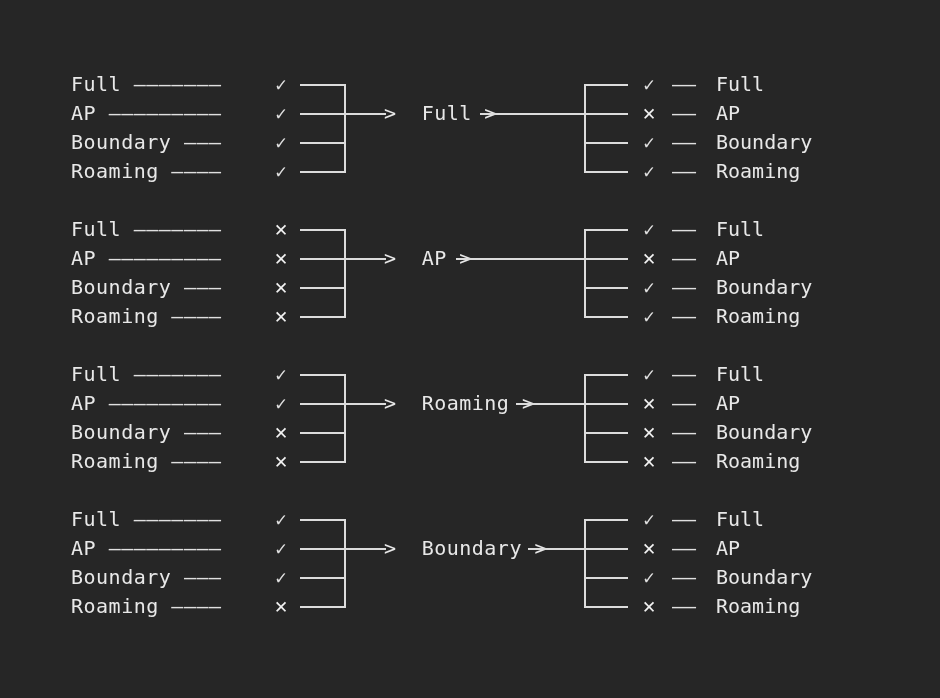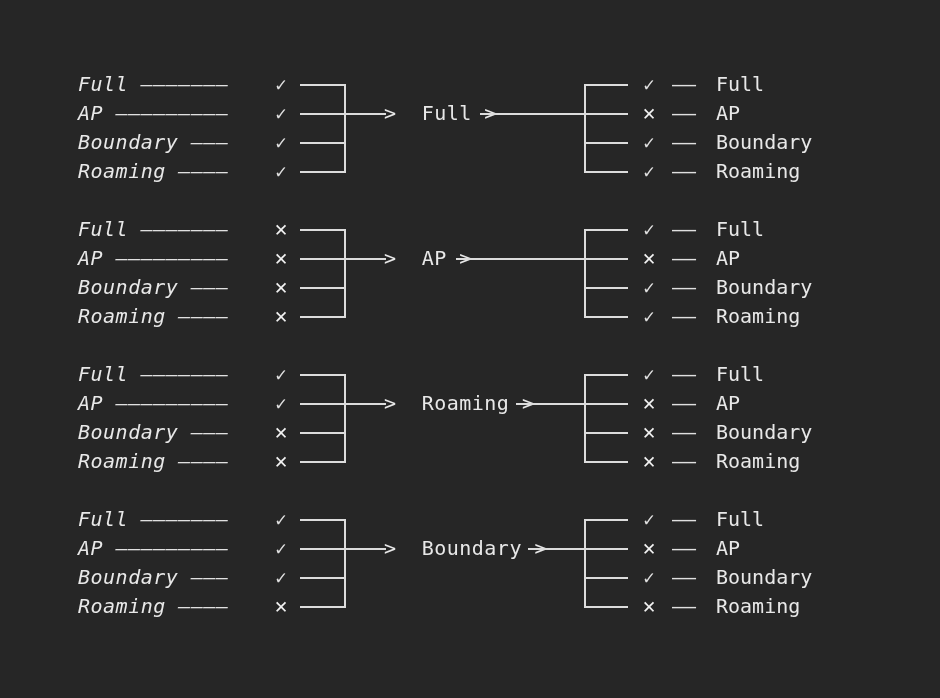--- a/index.html
+++ b/index.html
@@ -27,25 +27,24 @@
   .group {
     position: absolute;
     left: 0;
     width: 940px;
     height: 116px;
   }
 
   
   .left-block {
     position: absolute;
-    left: 78px;
+    left: 71px;
     top: 0;
     width: 218px;
     height: 116px;
-    font-style: italic;
   }
   .lrow {
     position: absolute;
     left: 0;
     width: 218px;
     height: 29px;
     line-height: 29px;
     white-space: pre;
     font-size: 20px;
     letter-spacing: 0.5px;

